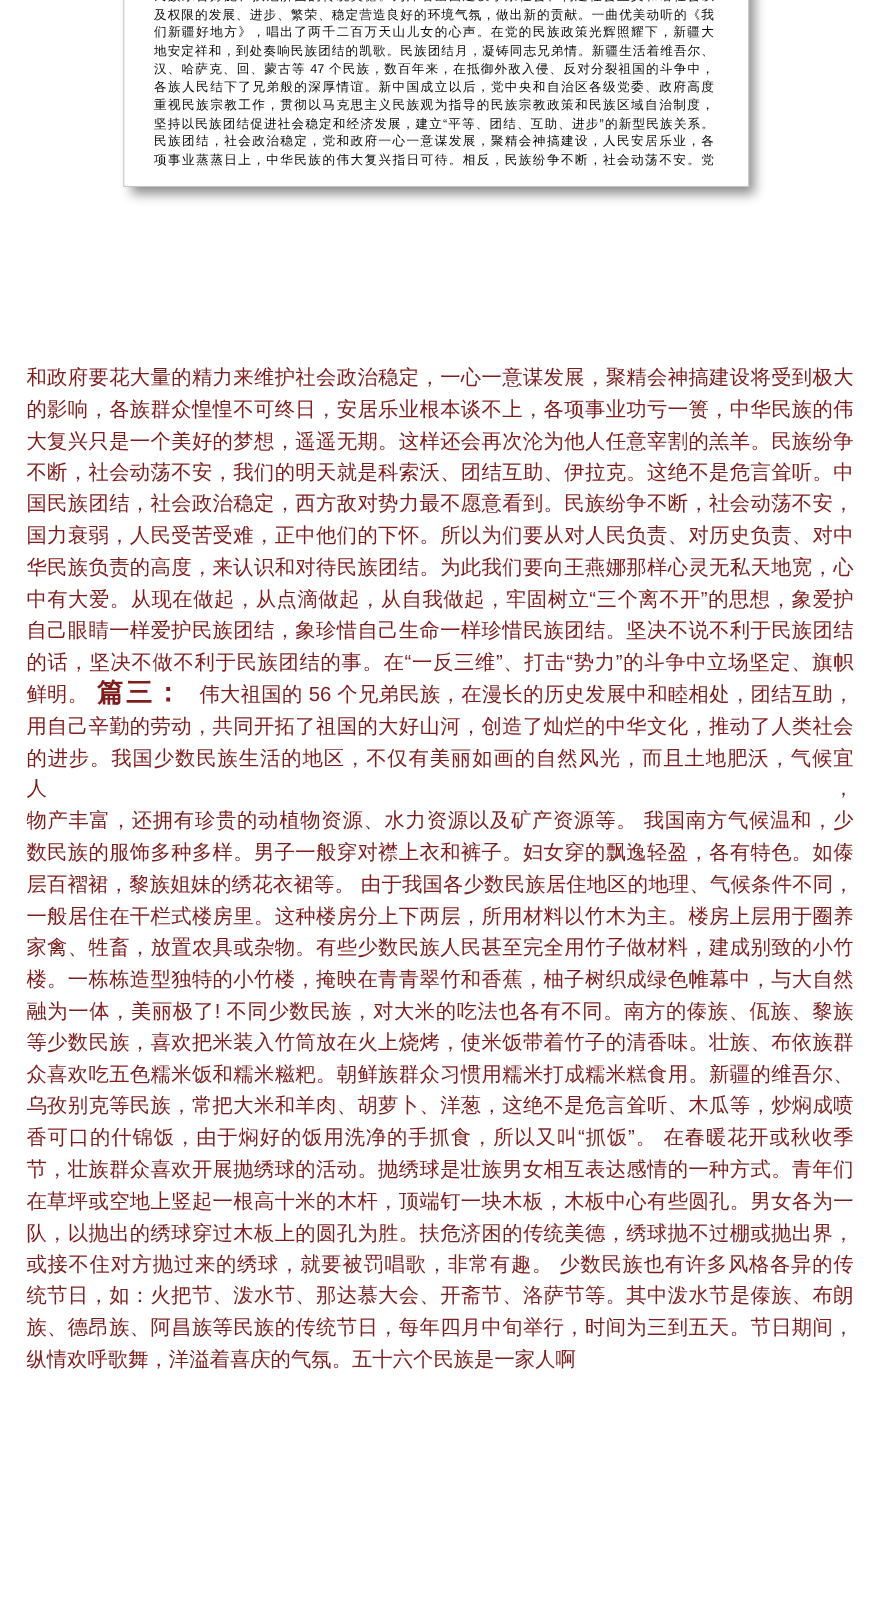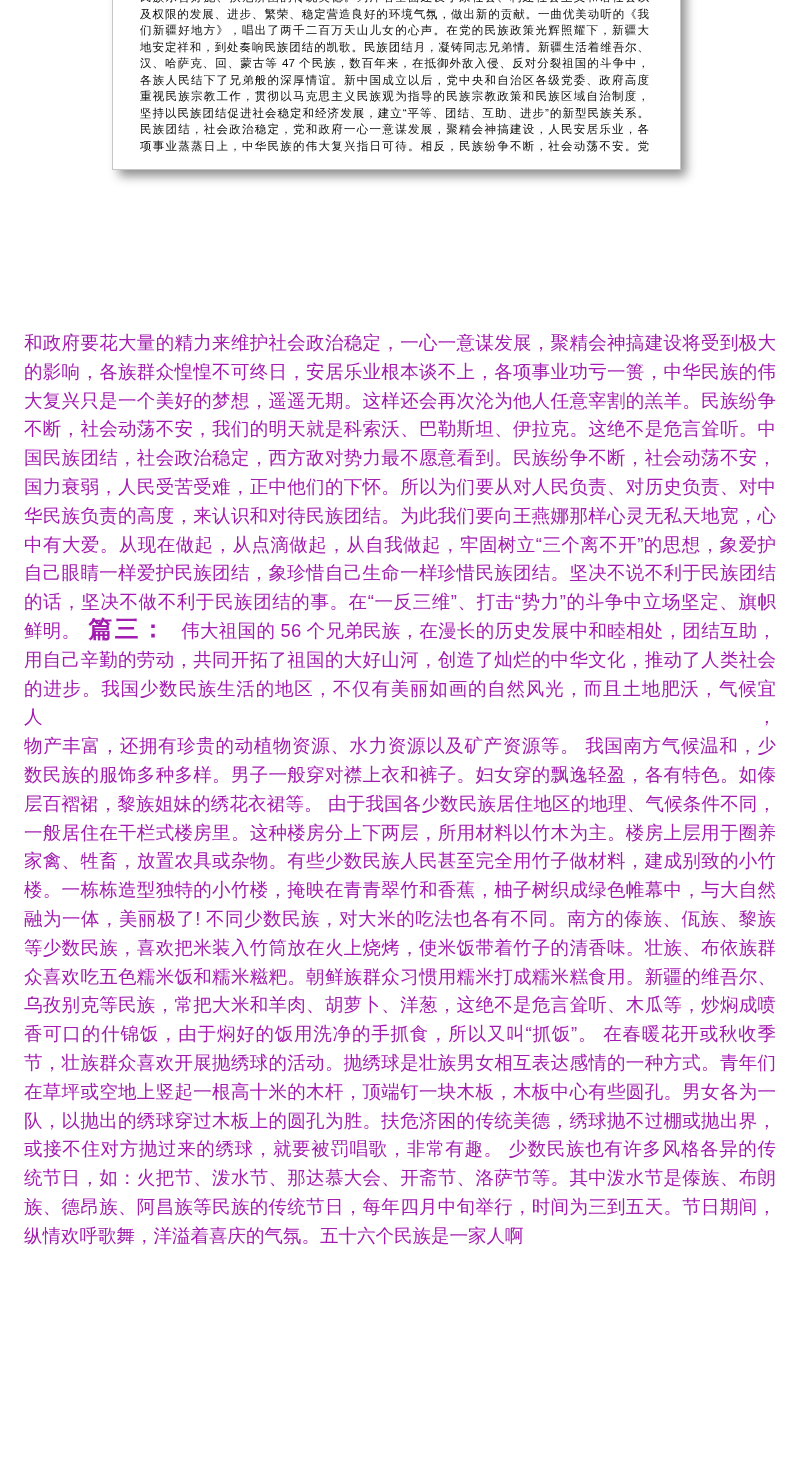--- a/index.html
+++ b/index.html
@@ -42,21 +42,21 @@
   }
 
   
   .main-text {
     position: absolute;
     top: 329px;
     left: 24px;
     width: 752px;
     font-size: 18.5px;
     line-height: 28.8px;
-    color: #a21caf;
+    color: #7f1d1d;
   }
   .main-text .tline {
     text-align: justify;
     text-align-last: justify;
   }
   .main-text .tline.no-jl {
     text-align: right;
     text-align-last: left;
   }
   .seg-big {
@@ -82,21 +82,21 @@
         <div class="tline">重视民族宗教工作，贯彻以马克思主义民族观为指导的民族宗教政策和民族区域自治制度，</div>
         <div class="tline">坚持以民族团结促进社会稳定和经济发展，建立“平等、团结、互助、进步”的新型民族关系。</div>
         <div class="tline">民族团结，社会政治稳定，党和政府一心一意谋发展，聚精会神搞建设，人民安居乐业，各</div>
         <div class="tline">项事业蒸蒸日上，中华民族的伟大复兴指日可待。相反，民族纷争不断，社会动荡不安。党</div>
       </div>
   </div>
   <div class="main-text">
       <div class="tline">和政府要花大量的精力来维护社会政治稳定，一心一意谋发展，聚精会神搞建设将受到极大</div>
       <div class="tline">的影响，各族群众惶惶不可终日，安居乐业根本谈不上，各项事业功亏一篑，中华民族的伟</div>
       <div class="tline">大复兴只是一个美好的梦想，遥遥无期。这样还会再次沦为他人任意宰割的羔羊。民族纷争</div>
-      <div class="tline">不断，社会动荡不安，我们的明天就是科索沃、巴勒斯坦、伊拉克。这绝不是危言耸听。中</div>
+      <div class="tline">不断，社会动荡不安，我们的明天就是科索沃、团结互助、伊拉克。这绝不是危言耸听。中</div>
       <div class="tline">国民族团结，社会政治稳定，西方敌对势力最不愿意看到。民族纷争不断，社会动荡不安，</div>
       <div class="tline">国力衰弱，人民受苦受难，正中他们的下怀。所以为们要从对人民负责、对历史负责、对中</div>
       <div class="tline">华民族负责的高度，来认识和对待民族团结。为此我们要向王燕娜那样心灵无私天地宽，心</div>
       <div class="tline">中有大爱。从现在做起，从点滴做起，从自我做起，牢固树立“三个离不开”的思想，象爱护</div>
       <div class="tline">自己眼睛一样爱护民族团结，象珍惜自己生命一样珍惜民族团结。坚决不说不利于民族团结</div>
       <div class="tline">的话，坚决不做不利于民族团结的事。在“一反三维”、打击“势力”的斗争中立场坚定、旗帜</div>
       <div class="tline"><span>鲜明。</span><span class="seg-big">篇三：</span><span>伟大祖国的 56 个兄弟民族，在漫长的历史发展中和睦相处，团结互助，</span></div>
       <div class="tline">用自己辛勤的劳动，共同开拓了祖国的大好山河，创造了灿烂的中华文化，推动了人类社会</div>
       <div class="tline">的进步。我国少数民族生活的地区，不仅有美丽如画的自然风光，而且土地肥沃，气候宜人，</div>
       <div class="tline">物产丰富，还拥有珍贵的动植物资源、水力资源以及矿产资源等。 我国南方气候温和，少</div>

